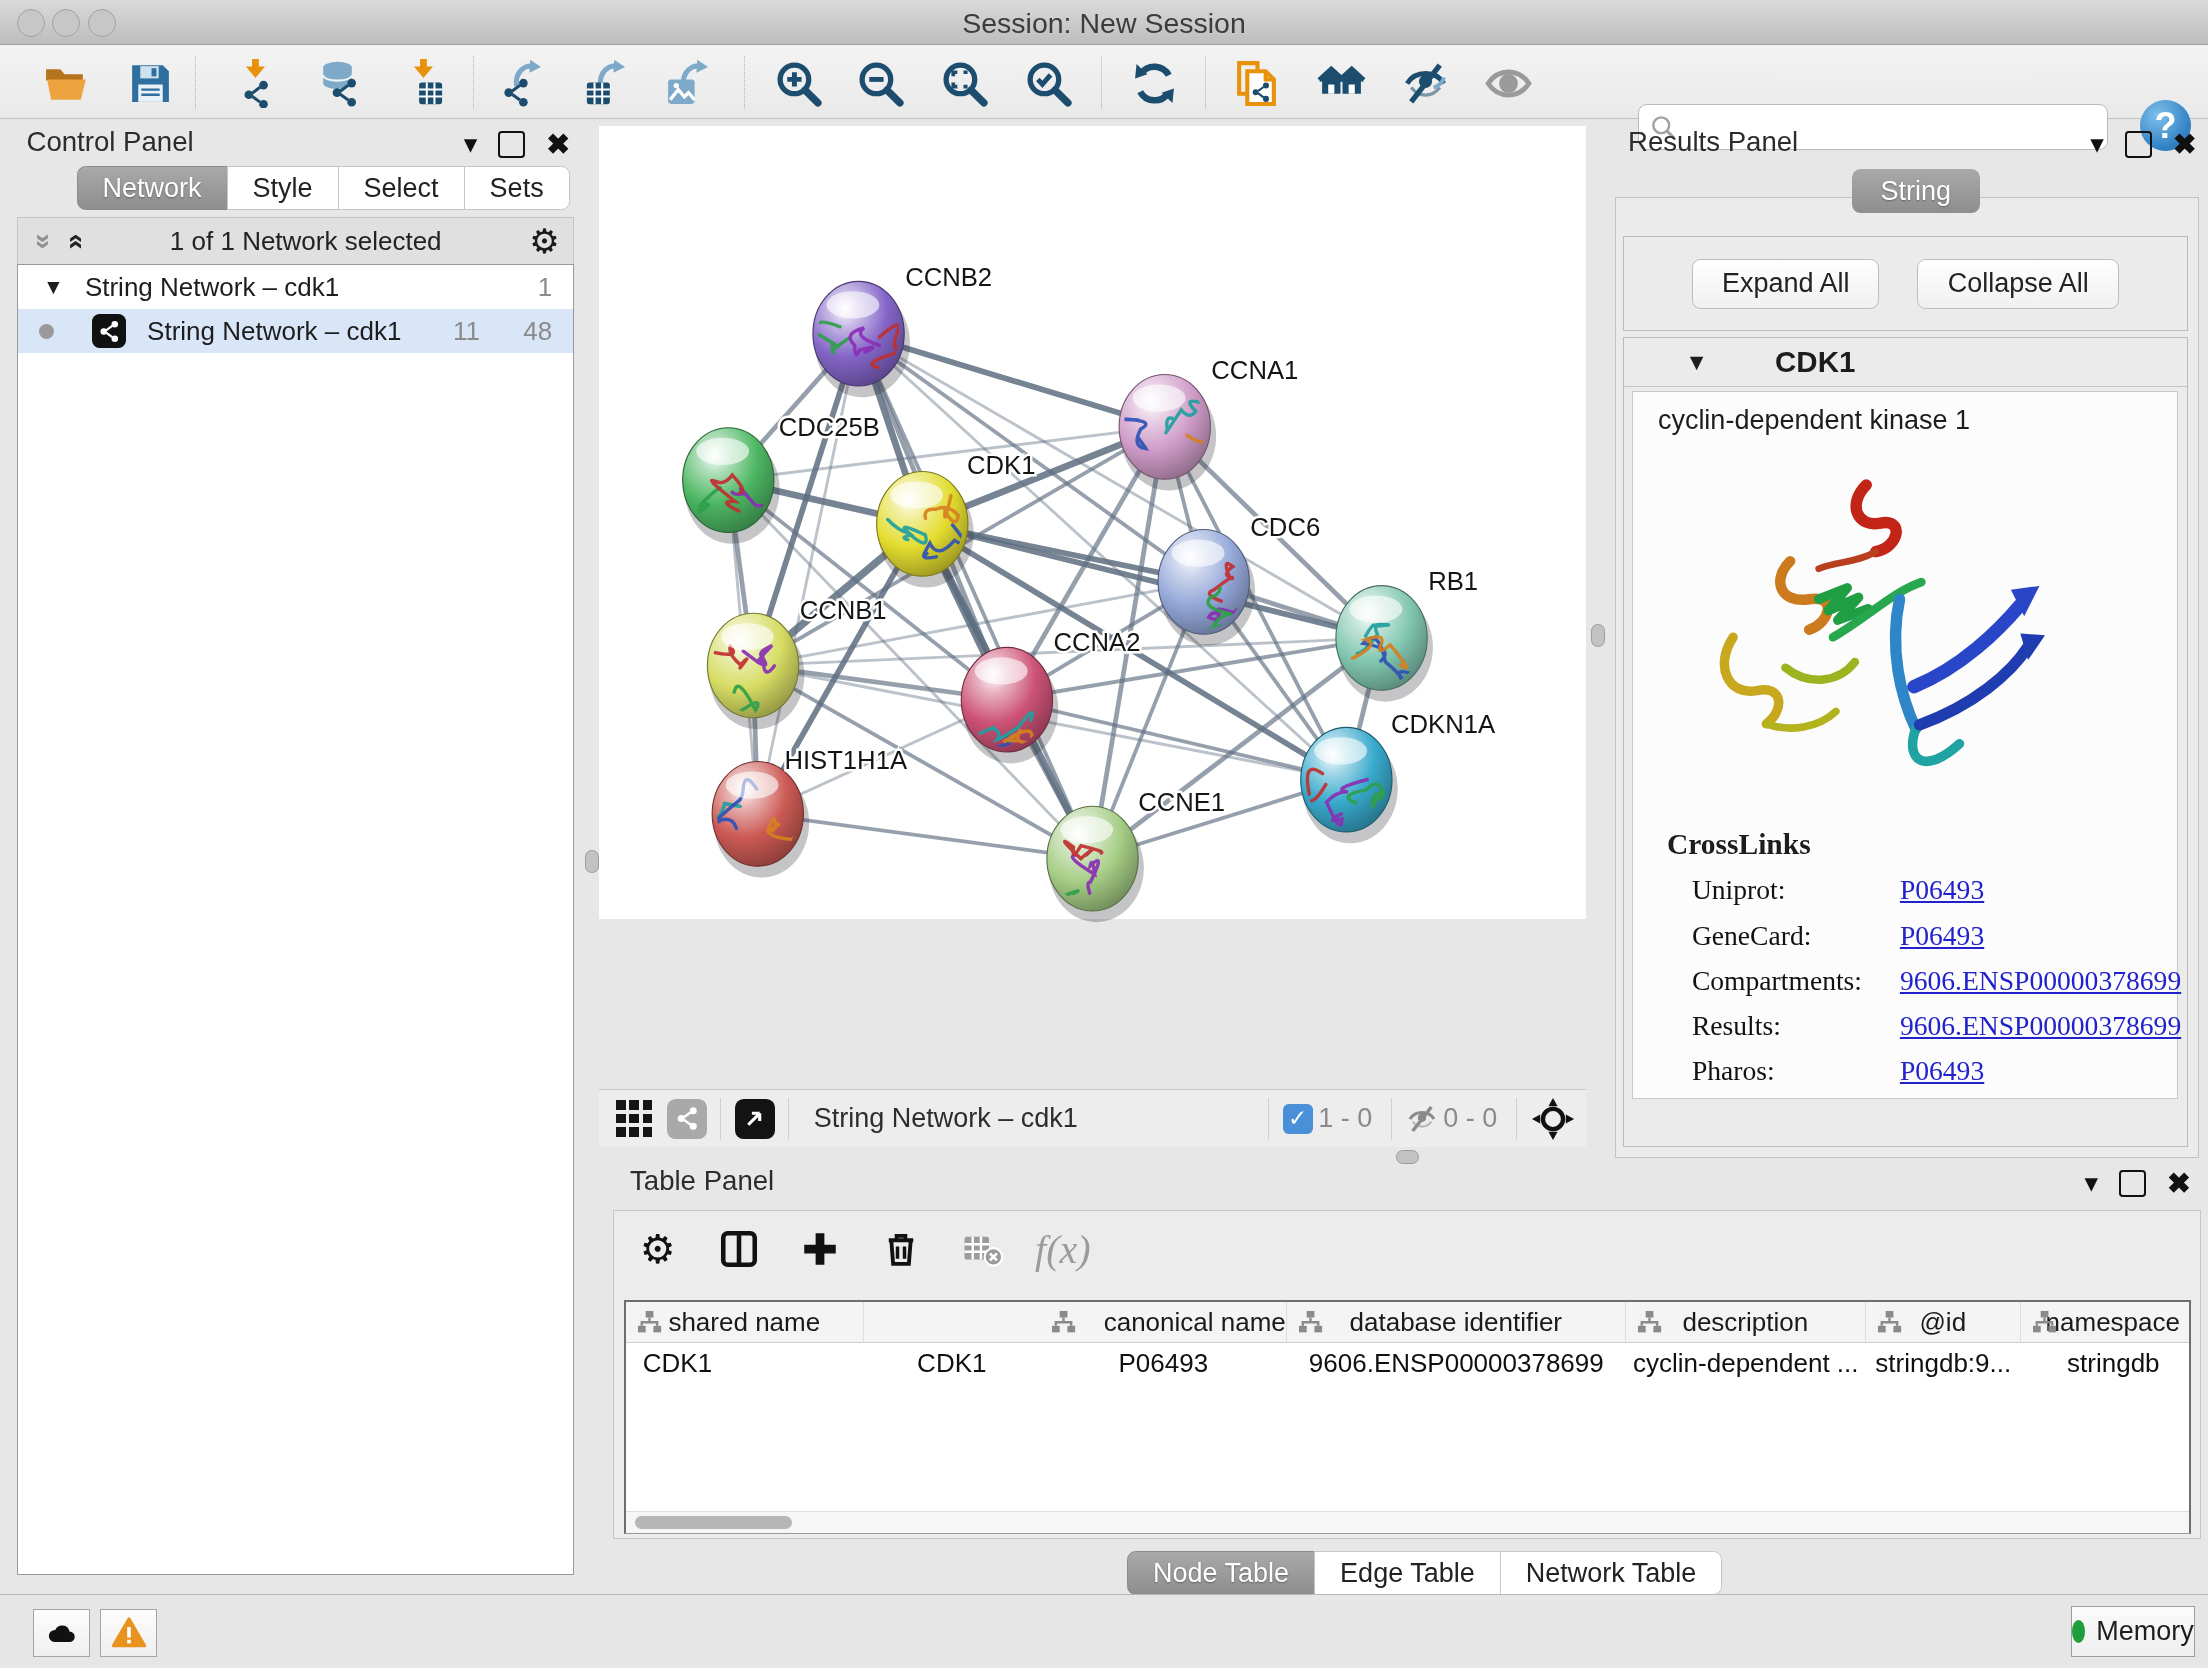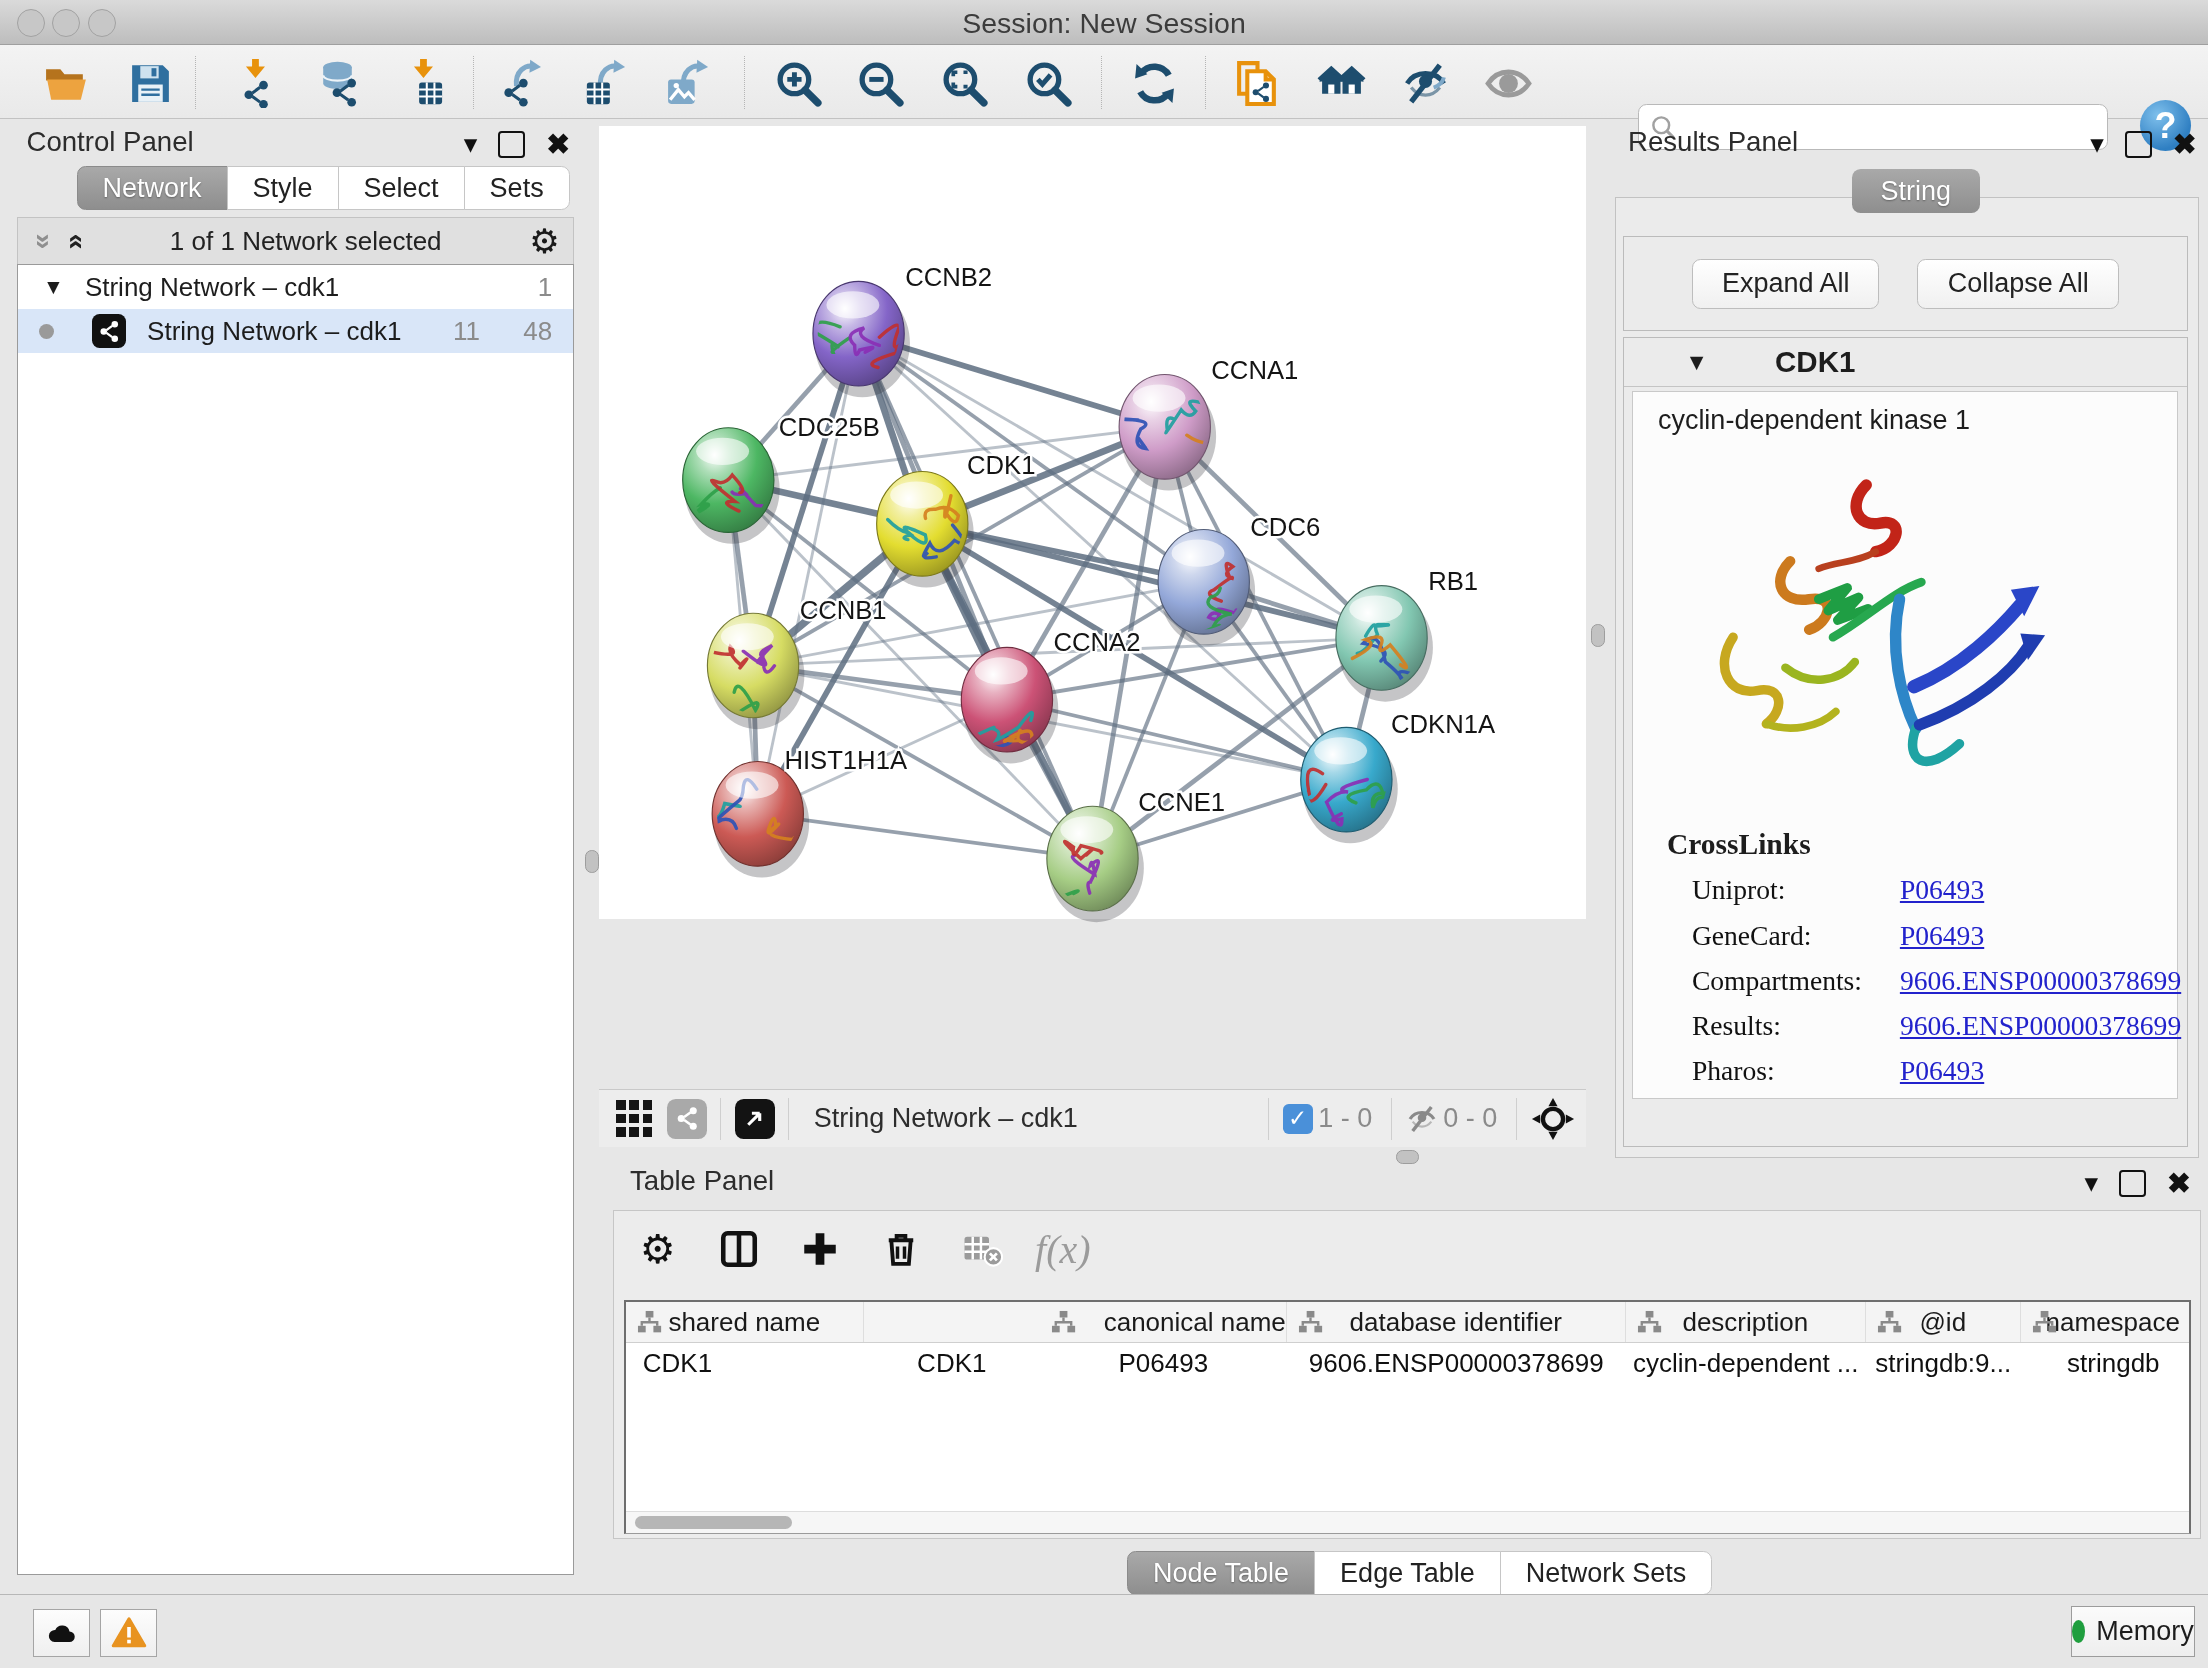--- a/index.html
+++ b/index.html
@@ -857,21 +857,21 @@
             <div class="td" style="width: 185px;">stringdb</div>
           </div>
         <div id="tbl-scroll">
           <div id="tbl-thumb"></div>
         </div>
       </div>
     </div>
     <div id="tbl-tabs">
         <div class="tabbtn active">Node Table</div>
         <div class="tabbtn">Edge Table</div>
-        <div class="tabbtn">Network Sets</div>
+        <div class="tabbtn">Network Table</div>
       </div>
   </div>
 
   <div id="statusbar">
     <div class="sb-btn" style="left:33px">
       <svg viewBox="0 0 24 24" width="36" height="36">
           <path d="M7,18 a4,4 0 1 1 0.5,-8 a5,5 0 0 1 9.5,1 a3.5,3.5 0 0 1 0,7 Z" fill="#111"></path>
         </svg>
     </div>
     <div class="sb-btn" style="left:100px">

